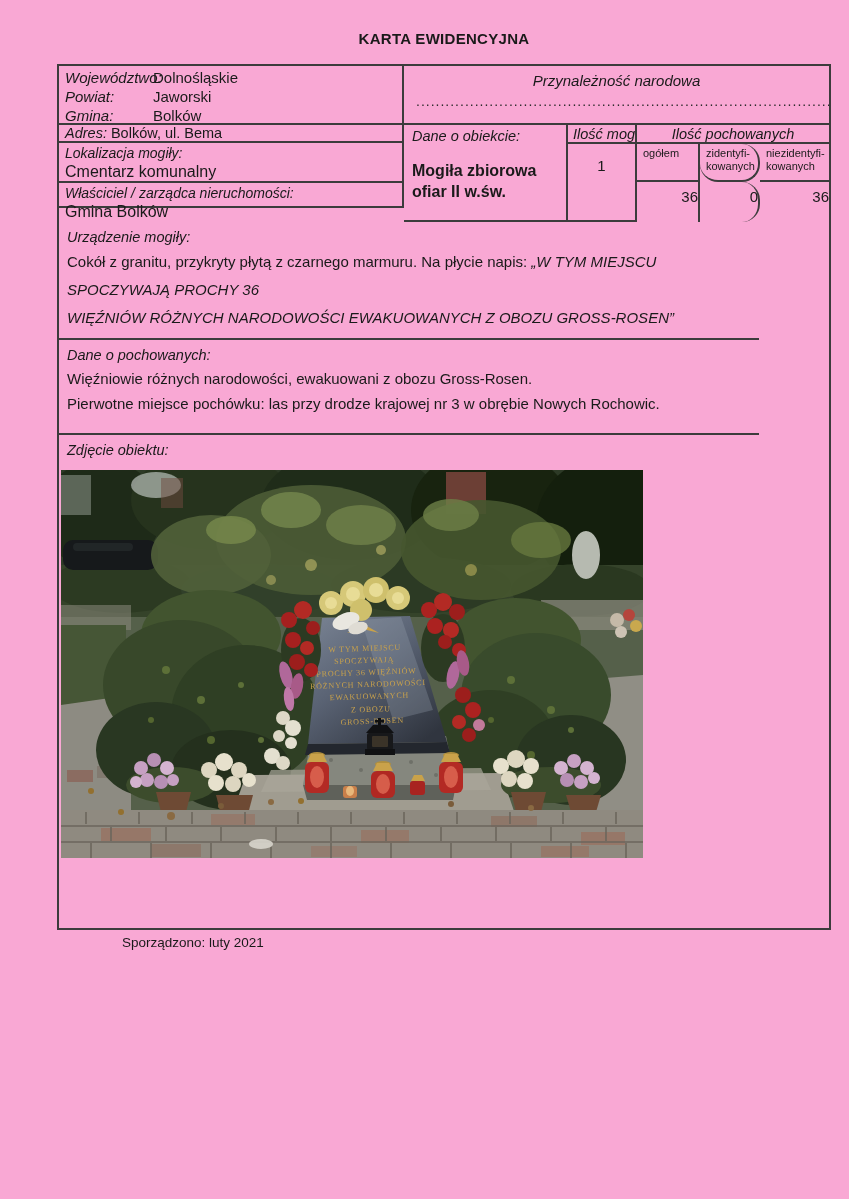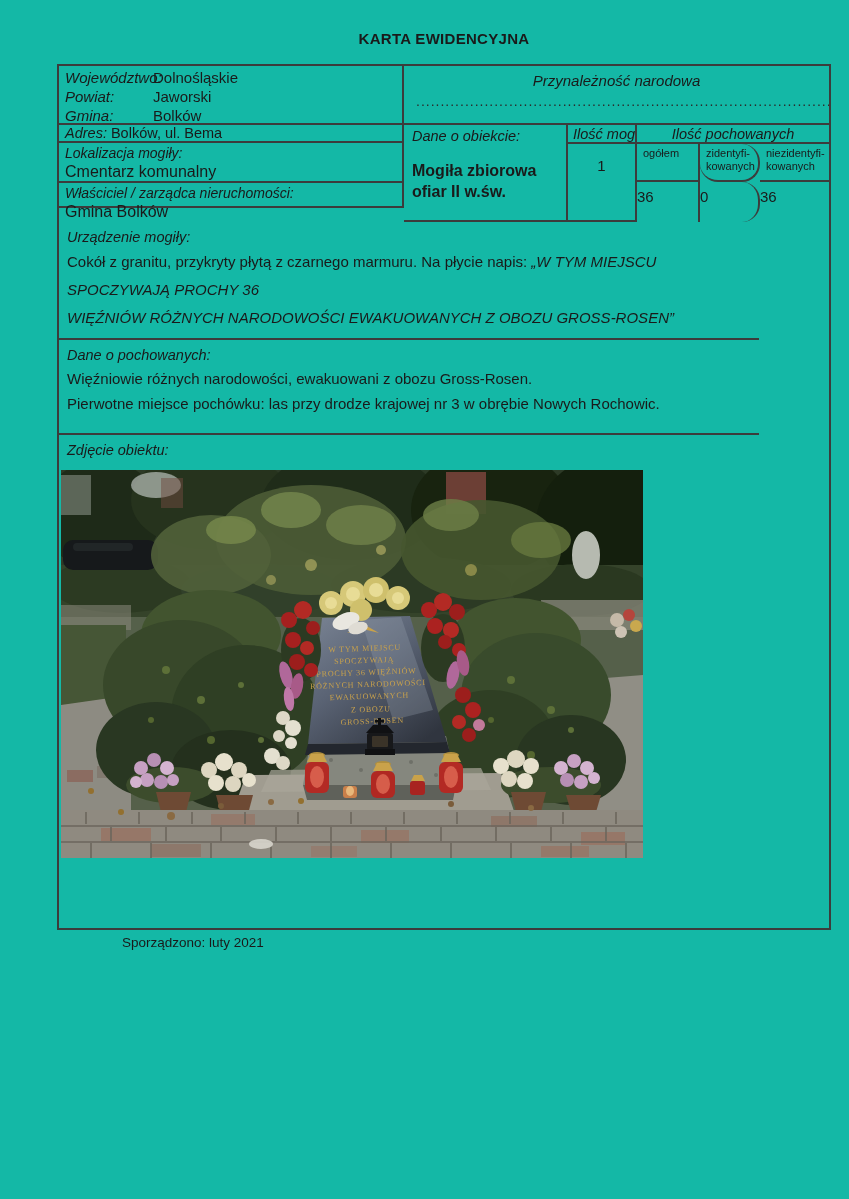--- a/index.html
+++ b/index.html
@@ -1,18 +1,18 @@
 <!DOCTYPE html>
 <html><head>
 <meta charset="utf-8">
 <style>
   * { margin:0; padding:0; box-sizing:border-box; }
   html,body { background:#ffffff; }
   .page {
-    position:relative; width:849px; height:1199px; background:#14b8a6;
+    position:relative; width:849px; height:1199px; background:#f9a8d4;
     font-family:"Liberation Sans", sans-serif; color:#1a1a1a; overflow:hidden;
   }
   .i { font-style:italic; }
   .title {
     position:absolute; left:57px; top:30px; width:774px; text-align:center;
     font-size:15px; font-weight:bold; letter-spacing:.3px;
   }
   .card {
     position:absolute; left:57px; top:64px; width:774px; height:866px;
     border:2px solid #3c3c3c;
@@ -36,21 +36,21 @@
   .big-val  { font-size:16px; line-height:20px; }
 
   
   .c-dane { left:345px; top:59px; width:164px; height:97px; padding:2px 0 0 8px; }
   .c-dane .lbl { font-size:14.5px; font-style:italic; }
   .c-dane .val { font-size:16px; line-height:21px; font-weight:bold; margin-top:14px; width:150px; }
   .c-mogil-h { left:509px; top:59px; width:69px; height:19px; font-size:14.5px; font-style:italic; padding-left:5px; white-space:nowrap; overflow:hidden; line-height:18px; }
   .c-mogil-v { left:509px; top:78px; width:69px; height:78px; text-align:center; padding-top:12px; }
   .c-poch-h { left:578px; top:59px; width:192px; height:19px; font-size:14.5px; font-style:italic; text-align:center; line-height:18px; }
   .sub-h { top:78px; height:38px; font-size:11px; line-height:13px; padding:3px 0 0 6px; }
-  .sub-v { top:116px; height:40px; text-align:left; padding-top:5px; }
+  .sub-v { top:116px; height:40px; text-align:right; padding-top:5px; }
   .col-og { left:578px; width:63px; }
   .col-zi { left:641px; width:60px;border-radius:18px; }
   .col-ni { left:701px; width:69px; }
 
   
   .sec { left:0; width:700px; padding:5px 10px 0 8px; }
   .sec3 { top:156px; height:118px; }
   .sec4 { top:274px; height:95px; }
   .sec5 { top:369px; height:491px; }
   .s-label { font-size:14.5px; line-height:21px; font-style:italic; }

